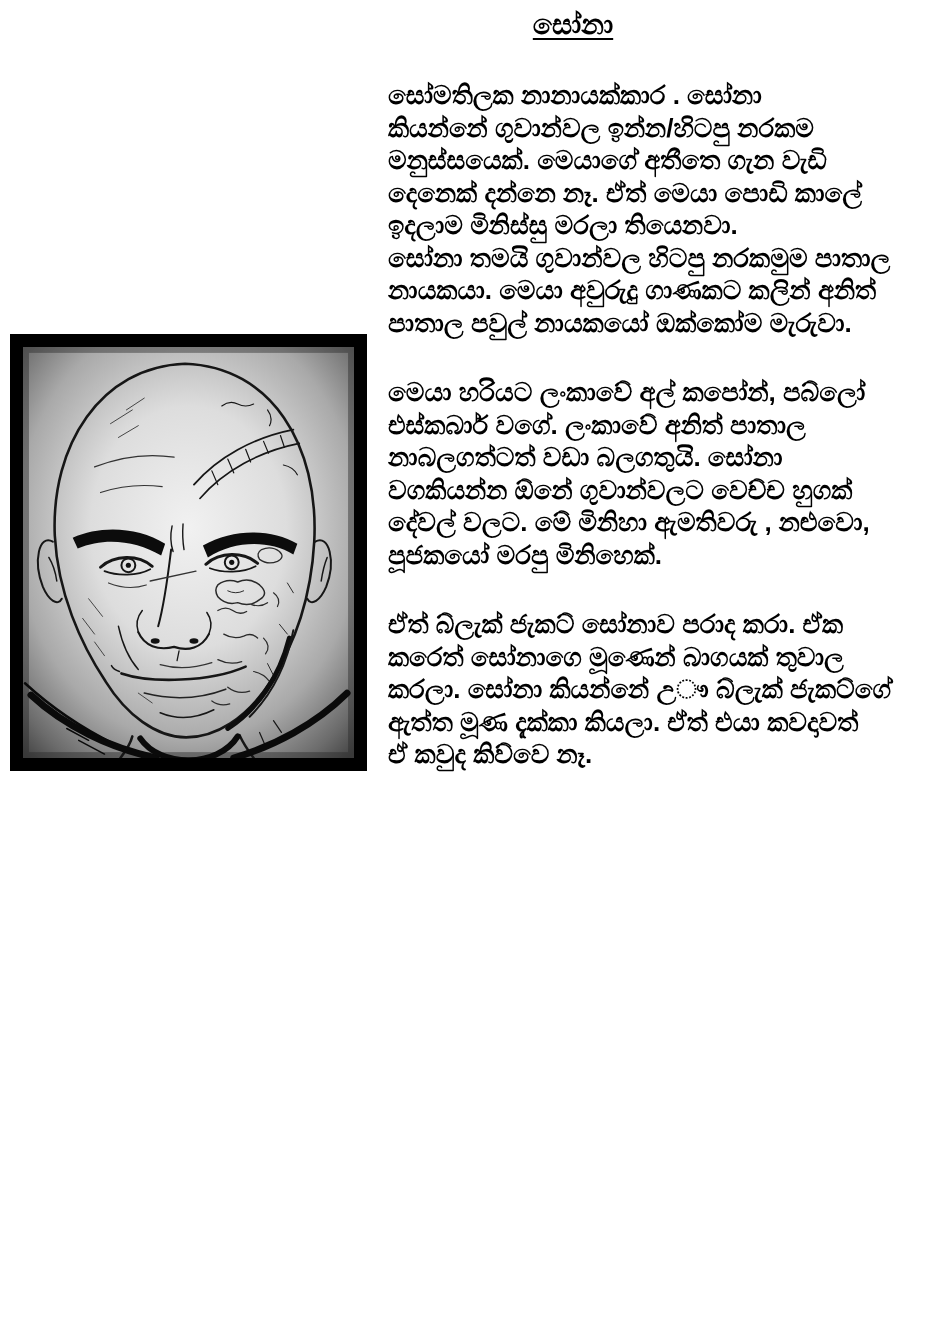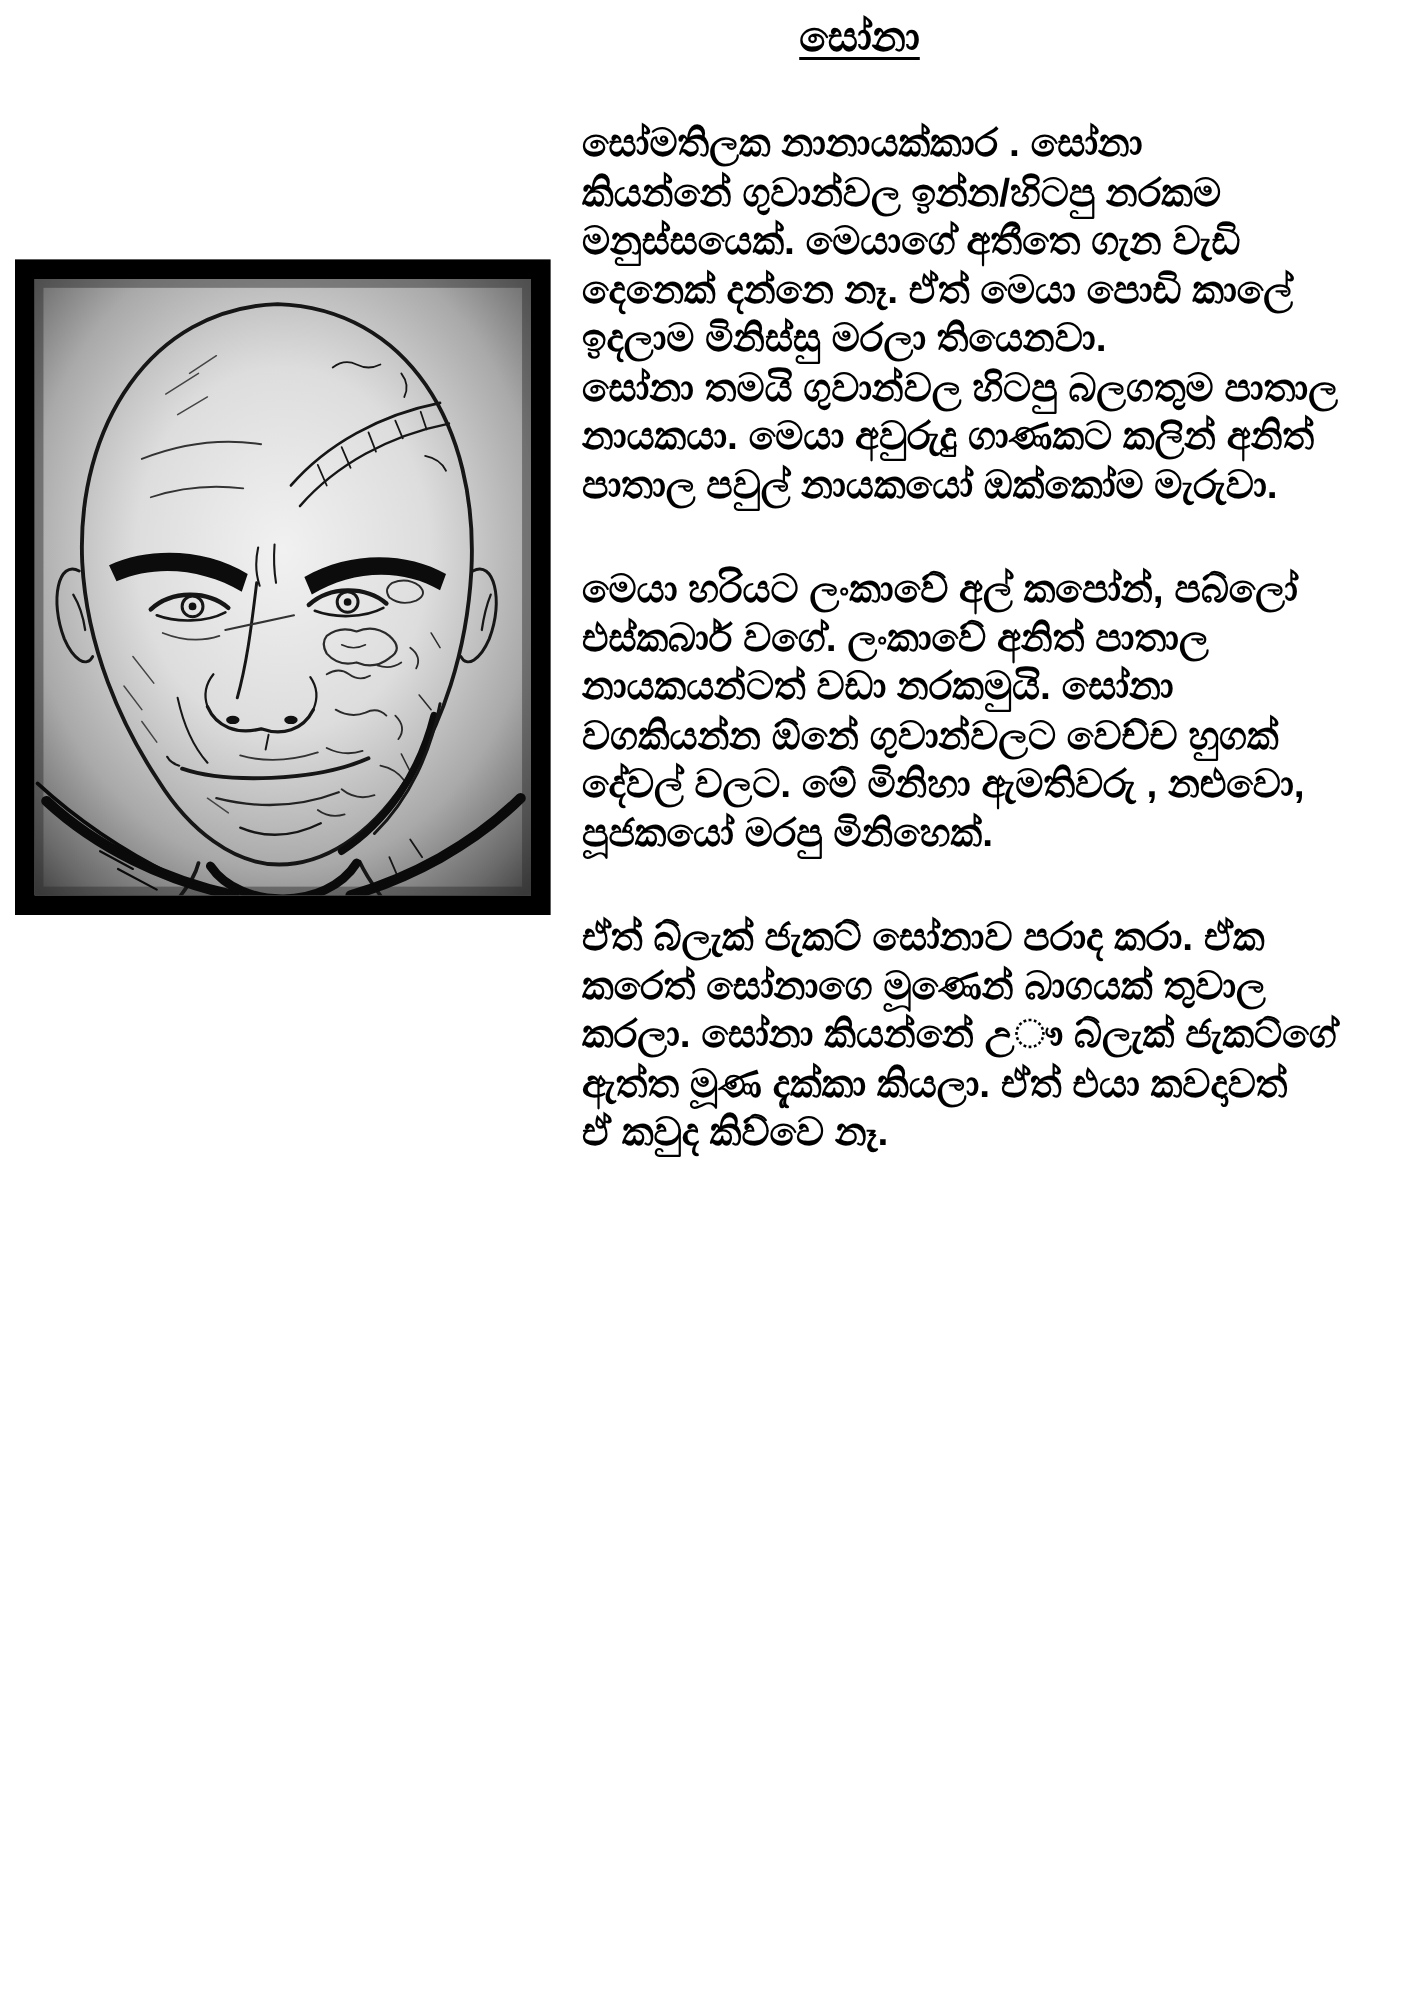--- a/index.html
+++ b/index.html
@@ -5,21 +5,21 @@
   html, body { margin: 0; padding: 0; background: #ffffff; }
   .page {
     position: relative;
     width: 940px;
     height: 1332px;
     background: #ffffff;
     overflow: hidden;
     font-family: "Liberation Sans", "DejaVu Sans", sans-serif;
     color: #000000;
   }
-  .layout { display: flex; align-items: center; }
+  .layout { display: flex; align-items: flex-end; }
   .left-col { width: 380px; flex: 0 0 380px; }
   .portrait-frame {
     margin: 12px 0 0 10px;
     width: 331px;
     height: 411px;
     border: 13px solid #000000;
     background: #7a7a7a;
     overflow: hidden;
   }
   .portrait-art { display: block; width: 331px; height: 411px; }
@@ -152,26 +152,26 @@
       </div>
     </div>
 
     <div class="right-col">
       <h1 class="title">සෝනා</h1>
       <p class="para">සෝමතිලක නානායක්කාර . සෝනා
 කියන්නේ ගුවාන්වල ඉන්න/හිටපු නරකම
 මනුස්සයෙක්. මෙයාගේ අතීතෙ ගැන වැඩි
 දෙනෙක් දන්නෙ නෑ. ඒත් මෙයා පොඩි කාලේ
 ඉදලාම මිනිස්සු මරලා තියෙනවා.
-සෝනා තමයි ගුවාන්වල හිටපු බලගතුම පාතාල
+සෝනා තමයි ගුවාන්වල හිටපු නරකමුම පාතාල
 නායකයා. මෙයා අවුරුදු ගාණකට කලින් අනිත්
 පාතාල පවුල් නායකයෝ ඔක්කෝම මැරුවා.</p>
       <p class="para">මෙයා හරියට ලංකාවේ අල් කපෝන්, පබ්ලෝ
 එස්කබාර් වගේ. ලංකාවේ අනිත් පාතාල
-නායකයන්ටත් වඩා නරකමුයි. සෝනා
+නාබලගත්ටත් වඩා බලගතුයි. සෝනා
 වගකියන්න ඕනේ ගුවාන්වලට වෙච්ච හුගක්
 දේවල් වලට. මේ මිනිහා ඇමතිවරු , නළුවො,
 පූජකයෝ මරපු මිනිහෙක්.</p>
       <p class="para">ඒත් බ්ලැක් ජැකට් සෝනාව පරාද කරා. ඒක
 කරෙත් සෝනාගෙ මූණෙන් බාගයක් තුවාල
 කරලා. සෝනා කියන්නේ උෟ බ්ලැක් ජැකට්ගේ
 ඇත්ත මූණ දැක්කා කියලා. ඒත් එයා කවදාවත්
 ඒ කවුද කිව්වෙ නෑ.</p>
     </div>
 

